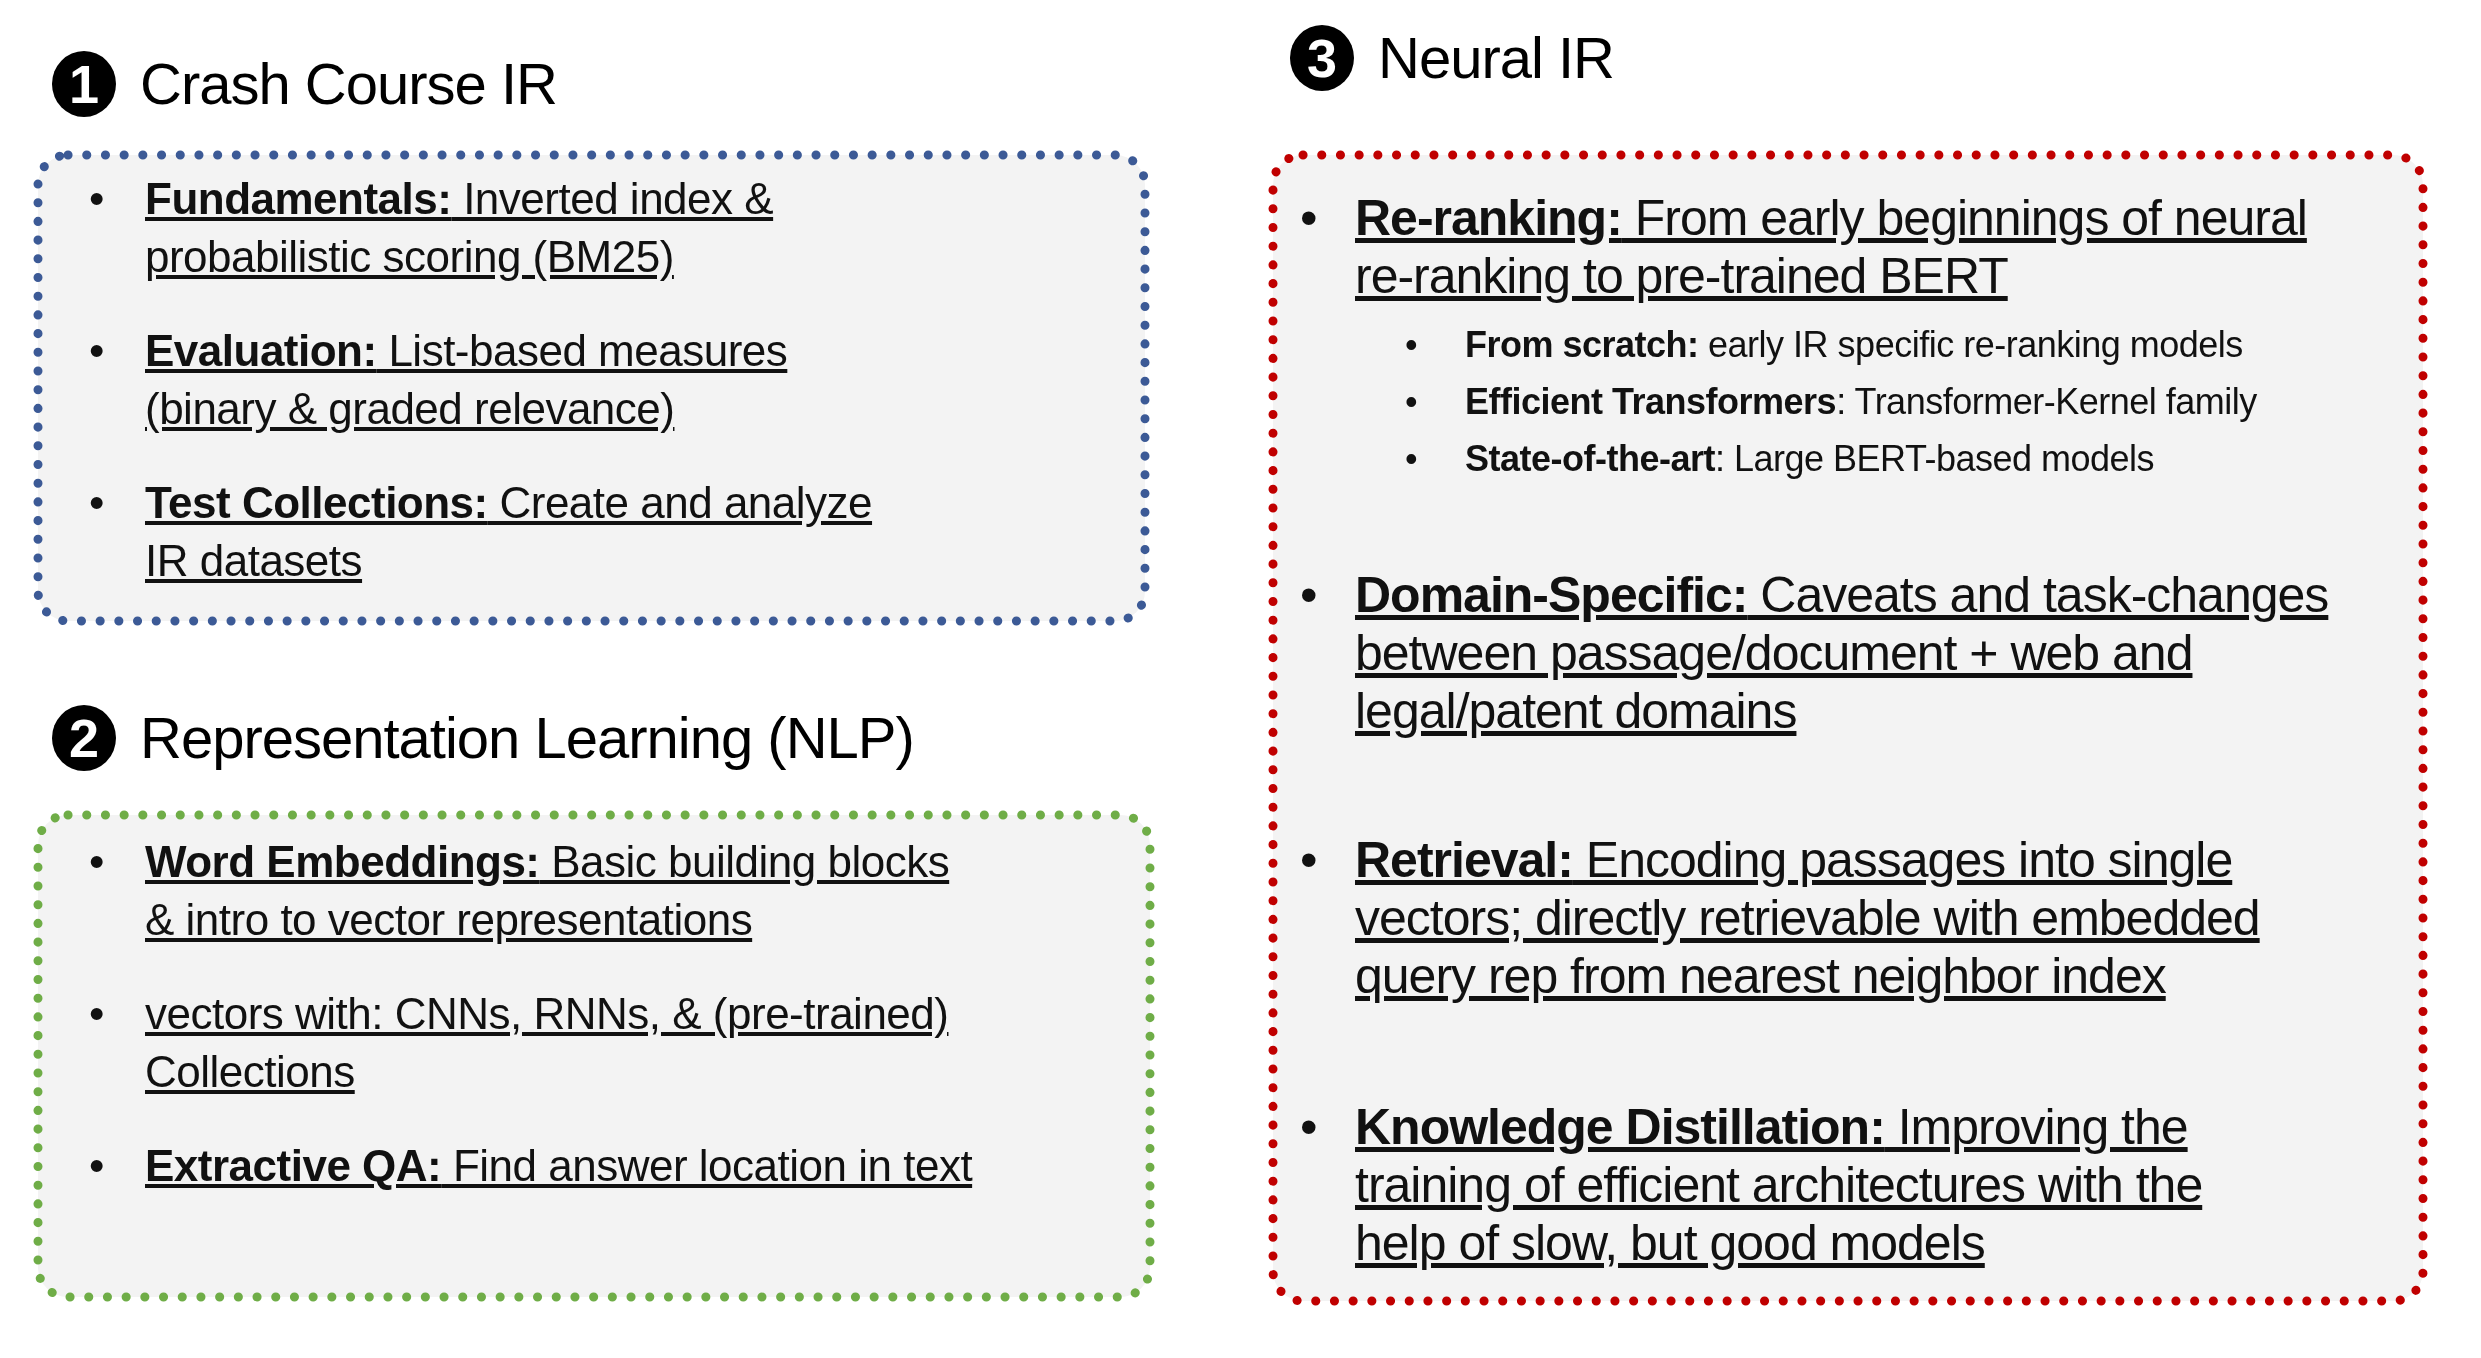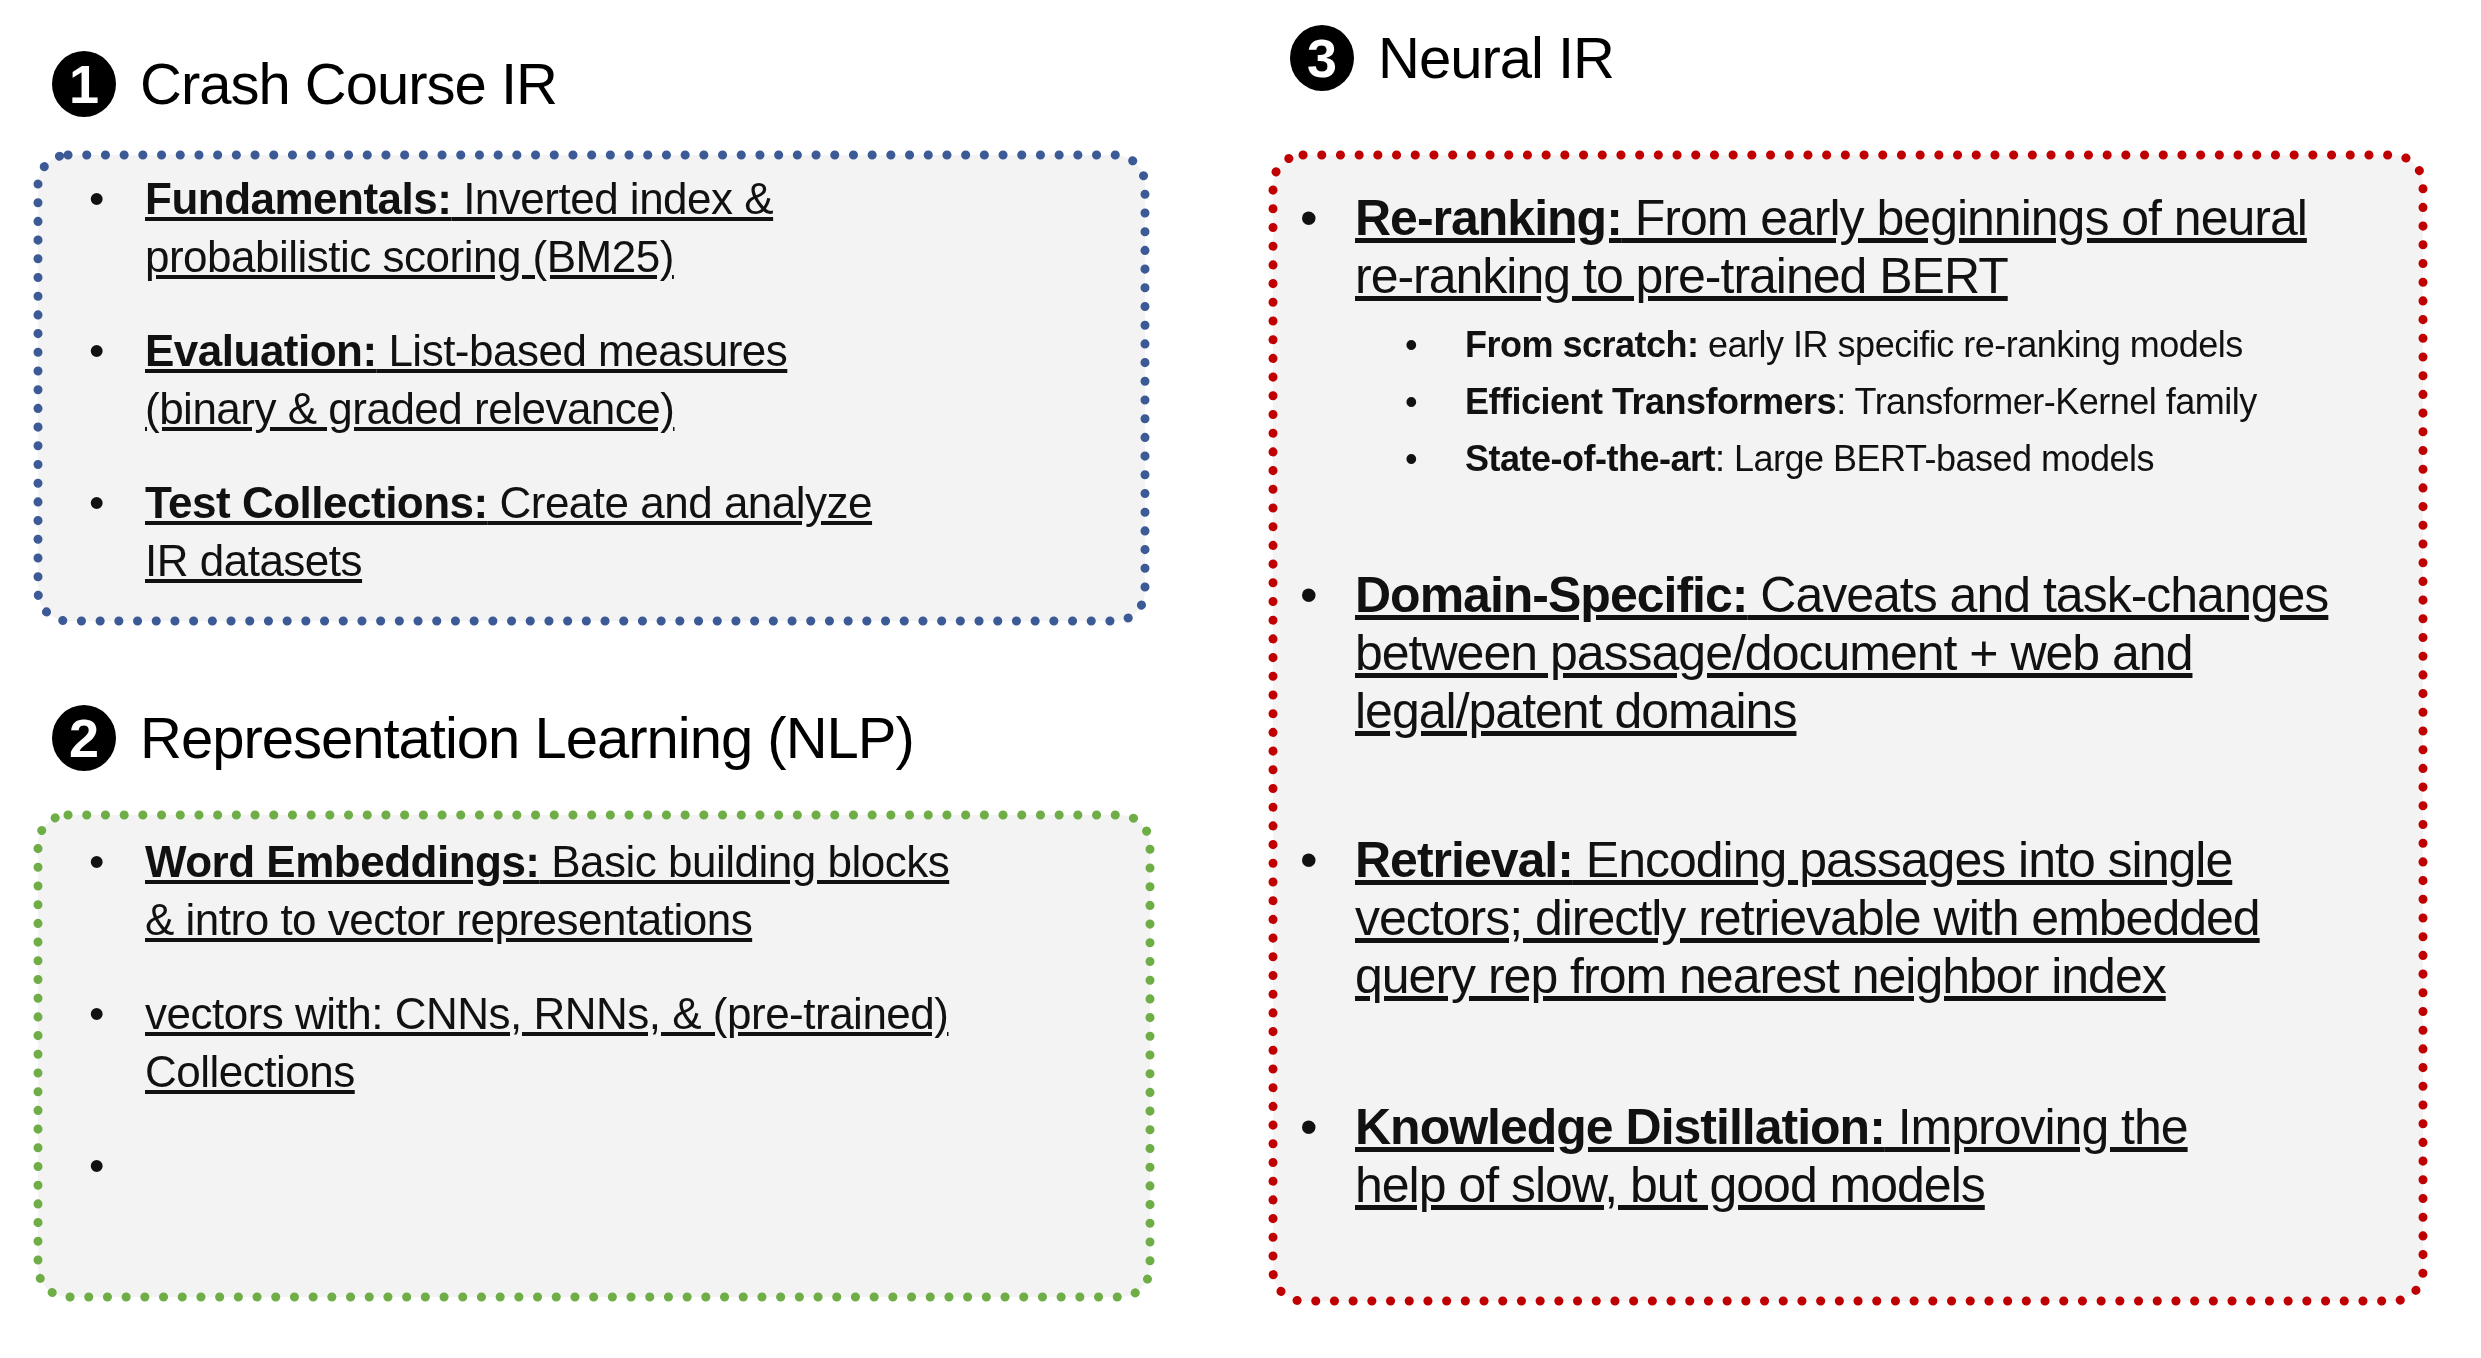--- a/index.html
+++ b/index.html
@@ -115,20 +115,23 @@
       <div class="bu gap">
         <span class="mk">•</span>
         <div class="tx">
           <div class="ln"><span class="bd"></span><span>vectors with: CNNs, RNNs, &amp; (pre-trained)</span></div>
           <div class="ln"><span class="bd"></span><span>Collections</span></div>
         </div>
       </div>
 
       <div class="bu gap">
         <span class="mk">•</span>
+        <div class="tx">
+          <div class="ln"><span class="bd">Extractive QA:</span><span> Find answer location in text</span></div>
+        </div>
       </div>
 
     </div>
   </div>
 
   <div class="hd" style="left:1290px; top:24px;">
     <div class="num">3</div>
     <div class="ttl">Neural IR</div>
   </div>
 
@@ -175,20 +178,21 @@
           <div class="ln"><span class="bd">Retrieval:</span><span> Encoding passages into single</span></div>
           <div class="ln"><span class="bd"></span><span>vectors; directly retrievable with embedded</span></div>
           <div class="ln"><span class="bd"></span><span>query rep from nearest neighbor index</span></div>
         </div>
       </div>
 
       <div class="bu mtC">
         <span class="mk">•</span>
         <div class="tx">
           <div class="ln"><span class="bd">Knowledge Distillation:</span><span> Improving the</span></div>
+          <div class="ln"><span class="bd"></span><span>training of efficient architectures with the</span></div>
           <div class="ln"><span class="bd"></span><span>help of slow, but good models</span></div>
         </div>
       </div>
 
     </div>
   </div>
 
 </div>
 
 </body></html>

